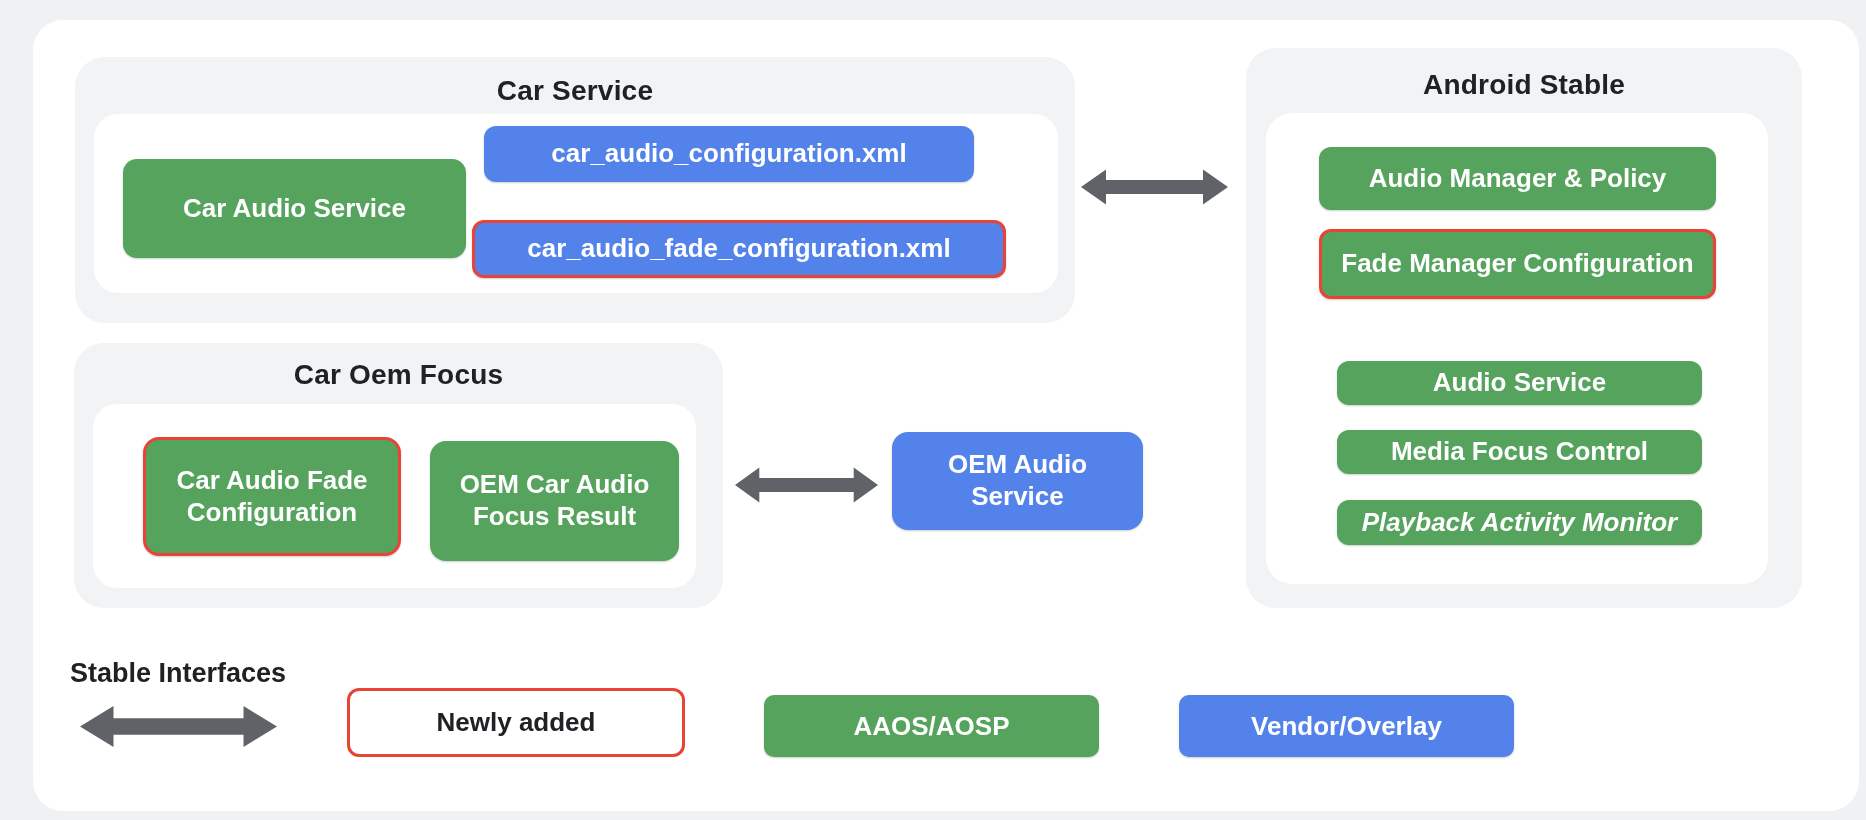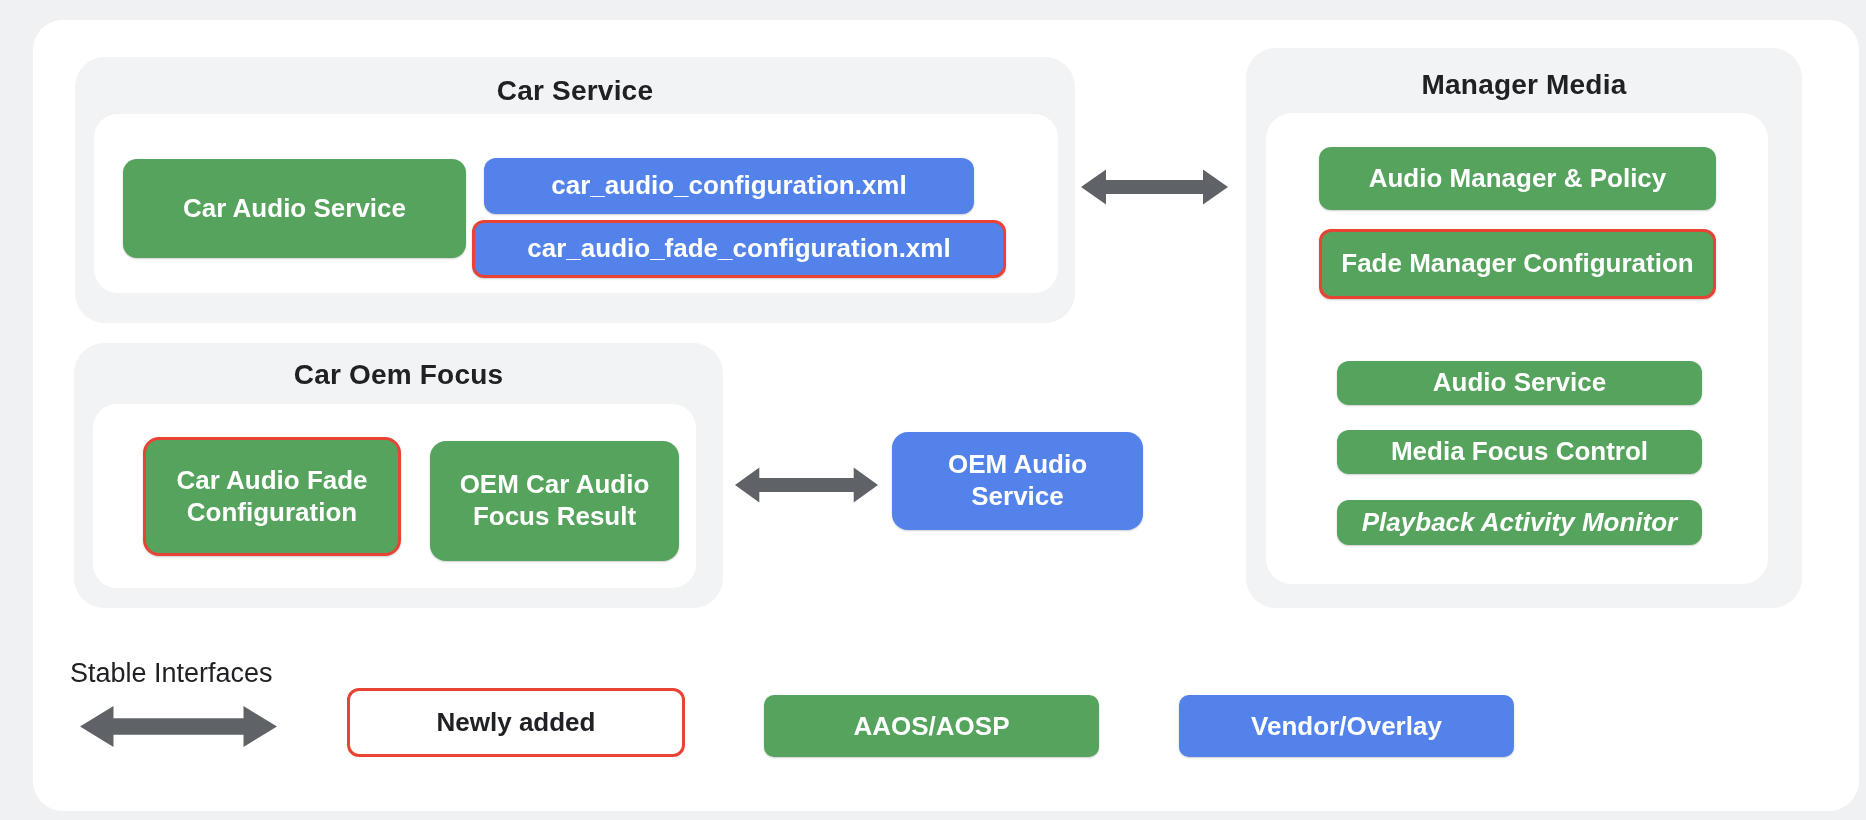--- a/index.html
+++ b/index.html
@@ -48,21 +48,21 @@
   .node.newly{border:3px solid var(--red,#E94335);}
   .node.big{border-radius:16px;}
   .arrow{position:absolute;}
   .arrow svg{display:block;width:100%;height:100%;}
 
   
   #g-car-service{left:75px;top:57px;width:1000px;height:266px;}
   #g-car-service .group-title{top:18px;}
   #g-car-service .inner{left:19px;top:57px;width:964px;height:179px;}
   #n-car-audio-service{left:29px;top:45px;width:343px;height:99px;border-radius:14px;}
-  #n-car-audio-config{left:390px;top:44px;width:490px;height:56px;}
+  #n-car-audio-config{left:390px;top:12px;width:490px;height:56px;}
   #n-car-audio-fade-config{left:378px;top:106px;width:534px;height:58px;}
 
   
   #g-android-media{left:1246px;top:48px;width:556px;height:560px;}
   #g-android-media .group-title{top:21px;}
   #g-android-media .inner{left:20px;top:65px;width:502px;height:471px;border-radius:26px;}
   #n-audio-manager{left:53px;top:34px;width:397px;height:63px;}
   #n-fade-manager{left:53px;top:116px;width:397px;height:70px;}
   #n-audio-service{left:71px;top:248px;width:365px;height:44px;}
   #n-media-focus{left:71px;top:317px;width:365px;height:44px;}
@@ -79,21 +79,21 @@
   #n-oem-audio-service{left:892px;top:432px;width:251px;height:98px;border-radius:16px;padding:0 30px;}
 
   
   #arrow-top{left:1081px;top:166px;width:147px;height:42px;}
   #arrow-mid{left:735px;top:464px;width:143px;height:42px;}
   #arrow-legend{left:80px;top:702px;width:197px;height:49px;}
 
   
   #legend-stable-label{
     position:absolute;left:70px;top:658px;
-    font-size:27px;font-weight:400;color:var(--text-dark,#202124);
+    font-size:27px;font-weight:700;color:var(--text-dark,#202124);
   }
   .legend-box{
     position:absolute;
     display:flex;align-items:center;justify-content:center;
     font-size:26px;font-weight:700;
     border-radius:10px;box-sizing:border-box;
   }
   #legend-newly{
     left:347px;top:688px;width:338px;height:69px;
     background:#FFFFFF;border:3px solid var(--red,#E94335);
@@ -119,21 +119,21 @@
   <section class="group" id="g-car-service">
     <div class="group-title">Car Service</div>
     <div class="inner">
       <div class="node green" id="n-car-audio-service">Car Audio Service</div>
       <div class="node blue" id="n-car-audio-config">car_audio_configuration.xml</div>
       <div class="node blue newly" id="n-car-audio-fade-config">car_audio_fade_configuration.xml</div>
     </div>
   </section>
 
   <section class="group" id="g-android-media">
-    <div class="group-title">Manager Media</div>
+    <div class="group-title">Android Stable</div>
     <div class="inner">
       <div class="node green" id="n-audio-manager">Audio Manager &amp; Policy</div>
       <div class="node green newly" id="n-fade-manager">Fade Manager Configuration</div>
       <div class="node green" id="n-audio-service">Audio Service</div>
       <div class="node green" id="n-media-focus">Media Focus Control</div>
       <div class="node green" id="n-playback-monitor">Playback Activity Monitor</div>
     </div>
   </section>
 
   <section class="group" id="g-car-oem-focus">

